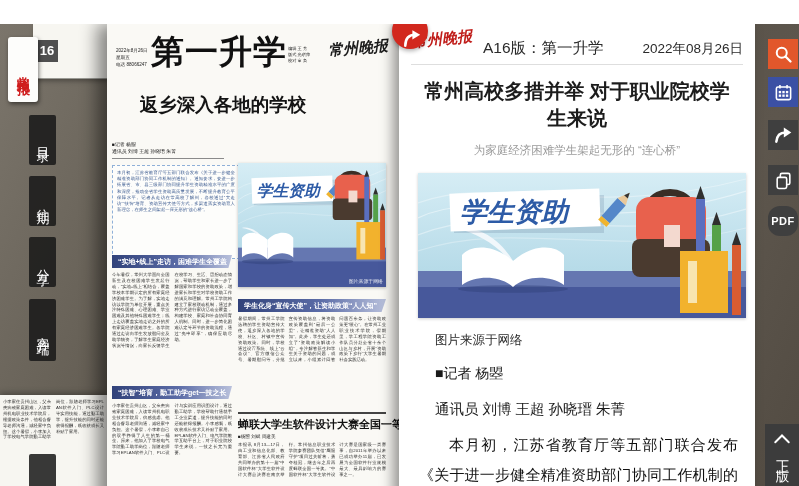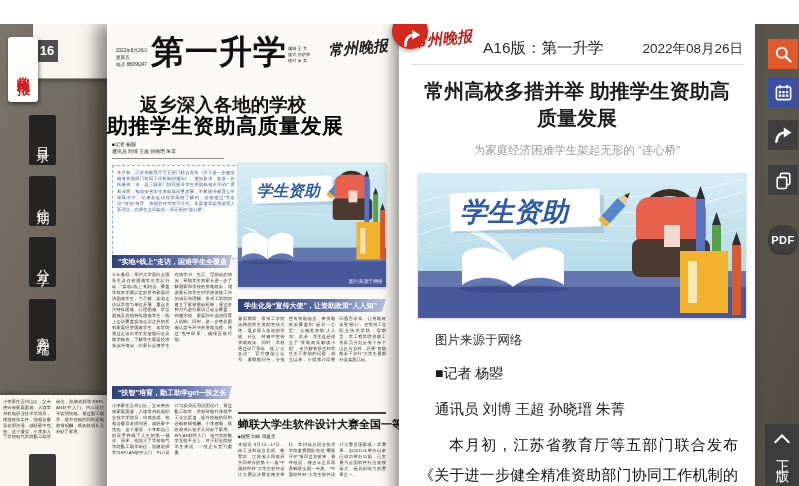--- a/index.html
+++ b/index.html
@@ -98,21 +98,20 @@
       <div>电话 88066247</div>
     </div>
     <div class="masthead">第一升学</div>
     <div class="credits">
       <div>编辑 王 芳</div>
       <div>版式 光琪萍</div>
       <div>校对 童 奂</div>
     </div>
     <div class="script-logo">常州晚报</div>
     <div class="h1">返乡深入各地的学校</div>
-    <div class="h2">助推学生资助高质量发展</div>
     <div class="byline">
       <div>■记者 杨曌</div>
       <div>通讯员 刘博 王超 孙晓瑨 朱菁</div>
     </div>
     <div class="byline-rule"></div>
 
     <div class="lead-box">
       <div class="t4-blue">本月初，江苏省教育厅等五部门联合发布《关于进一步健全精准资助部门协同工作机制的通知》。通知要求，要进一步拓展省、市、县三级部门协同提升学生资助精准水平的广度和深度，推动全省学生资助高质量发展，不断提升教育公平保障水平。记者从走访在常高校了解到，各校通过“大走访”“扶智”培育、资助宣传大使等方式，多渠道落实资助育人新理念，在师生之间架起一座无形的“连心桥”。</div>
     </div>
 
@@ -191,21 +190,21 @@
     </div>
   <div class="side-tab" style="top:430px;height:70px;">
     <span>历史</span>
     </div>
 
   <div class="panel">
     <div class="p-logo">常州晚报</div>
     <div class="p-edition">A16版：第一升学</div>
     <div class="p-date">2022年08月26日</div>
     <div class="p-divider"></div>
-    <div class="p-title">常州高校多措并举 助推学生资助高质量发展</div>
+    <div class="p-title">常州高校多措并举 对于职业院校学生来说</div>
     <div class="p-subtitle">为家庭经济困难学生架起无形的 “连心桥”</div>
 
     <svg class="p-illo" viewBox="0 0 328 145" preserveAspectRatio="none">
       <defs>
         <linearGradient id="gsky2" x1="0" y1="0" x2="0" y2="1">
           <stop offset="0" stop-color="#d6edf5"></stop>
             <stop offset="1" stop-color="#a7d2e2"></stop>
         </linearGradient>
       </defs>
       <rect x="0" y="0" width="328" height="145" fill="url(#gsky2)"></rect>
@@ -279,21 +278,21 @@
       <path d="M4 20 Q5 9 15 9" stroke="#ffffff" stroke-width="3" fill="none" stroke-linecap="round"></path>
       <polygon points="13,3 22,9 13,15" fill="#ffffff"></polygon>
     </svg>
   </div>
   <div class="rail-btn dark" style="top:141px;">
     <svg width="19" height="19" viewBox="0 0 24 24">
       <rect x="8" y="3" width="12" height="14" rx="2" stroke="#ffffff" stroke-width="2" fill="none"></rect>
       <rect x="4" y="8" width="12" height="14" rx="2" stroke="#ffffff" stroke-width="2" fill="#3f3f3f"></rect>
     </svg>
   </div>
-  <div class="rail-btn dark" style="top:201px;border-radius:12px;">
+  <div class="rail-btn dark" style="top:182px;border-radius:12px;">
     <span class="pdf-txt">PDF</span>
   </div>
 
   <div class="prev-block">
     <svg width="18" height="11" viewBox="0 0 24 14">
       <polyline points="3,12 12,3 21,12" stroke="#ffffff" stroke-width="2.6" fill="none" stroke-linecap="round"></polyline>
     </svg>
     <span>上一版</span>
   </div>
 

